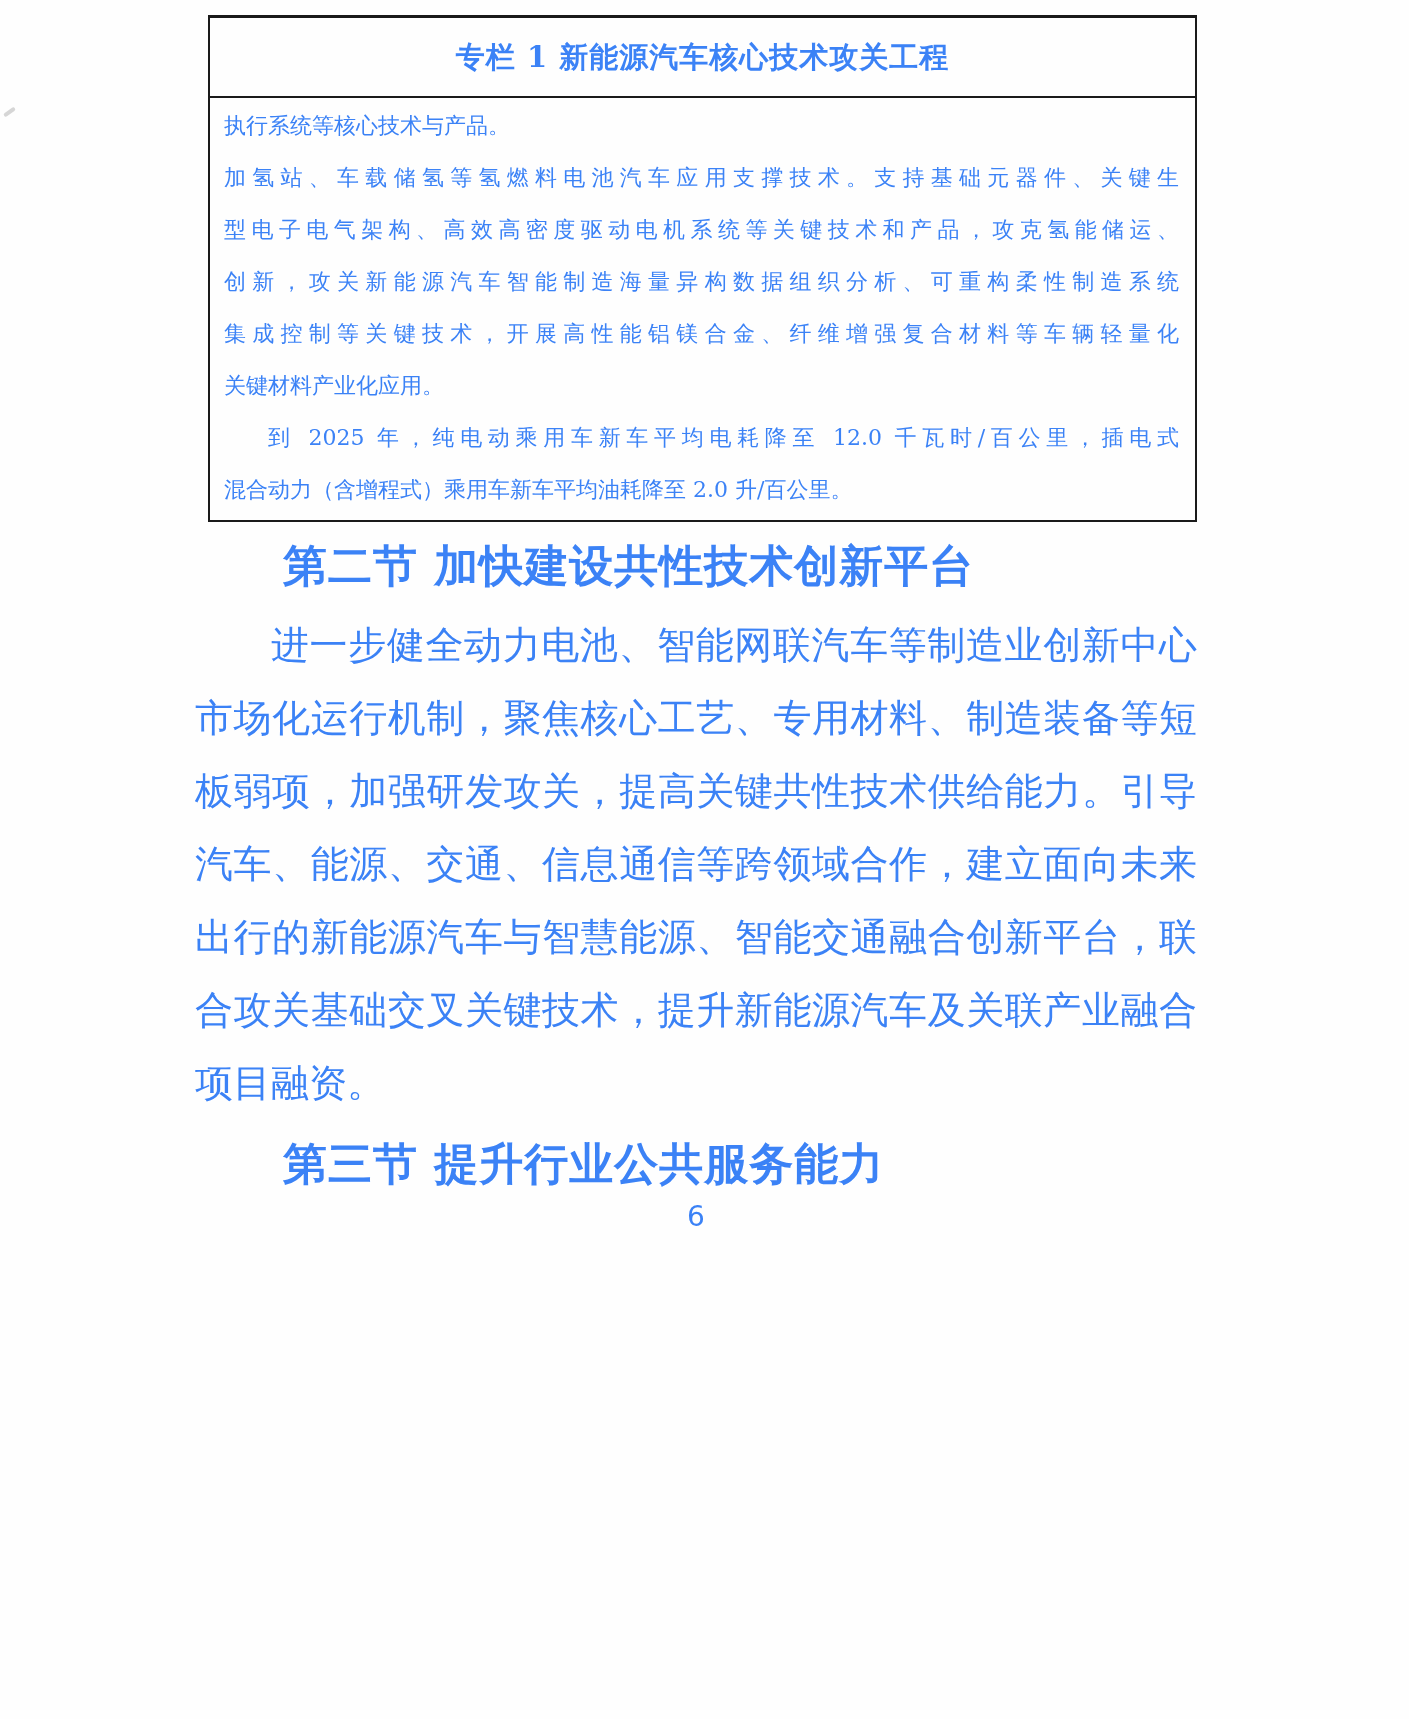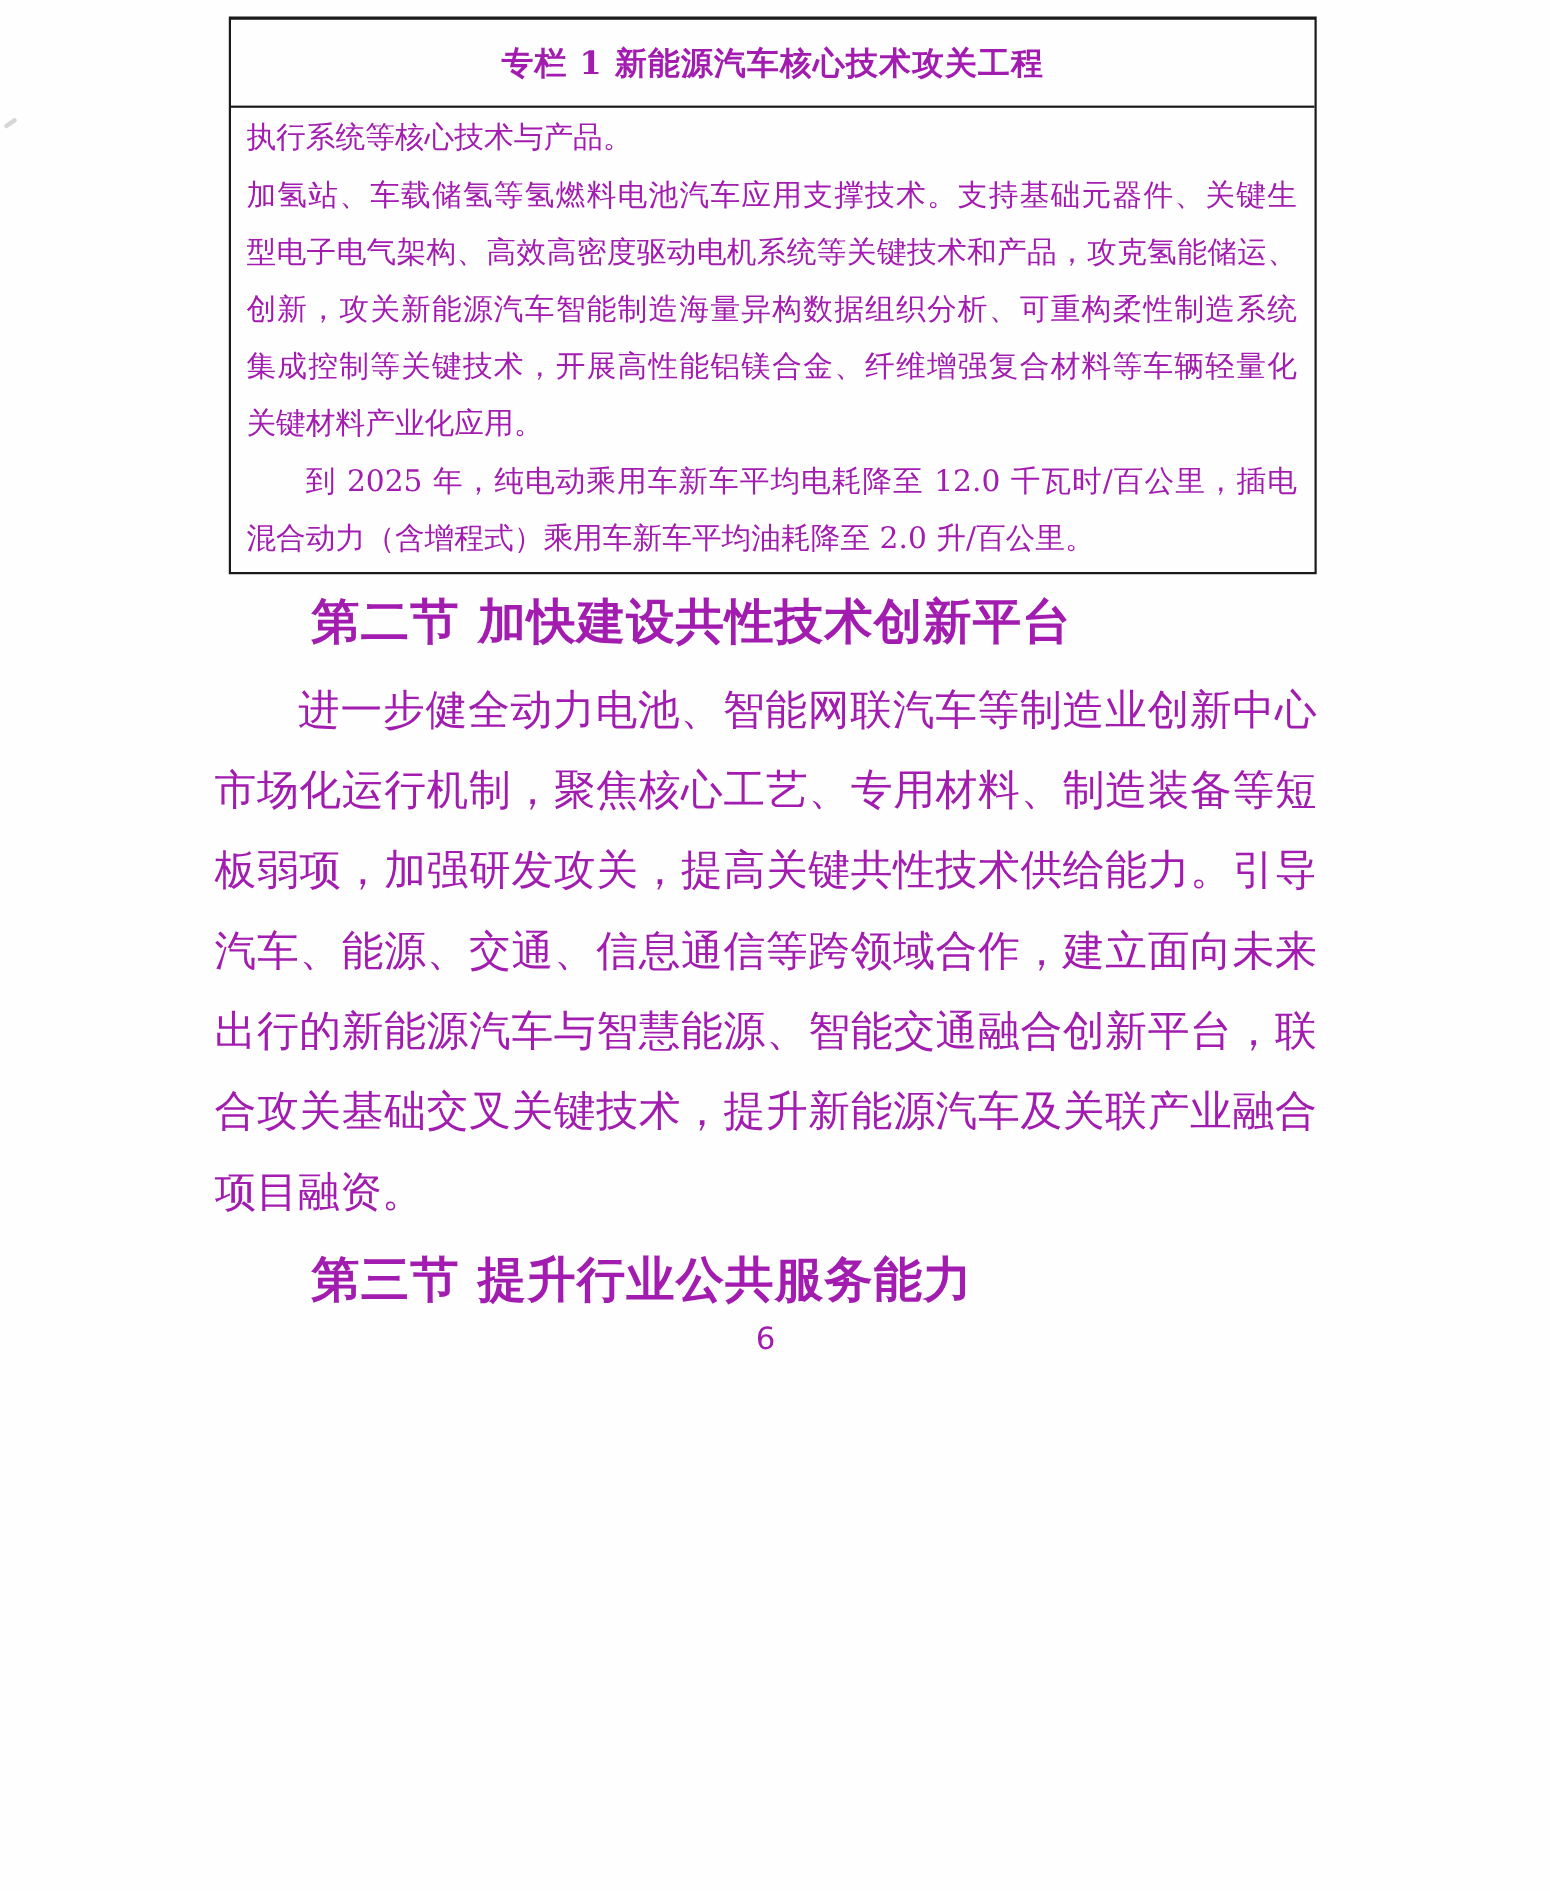--- a/index.html
+++ b/index.html
@@ -2,21 +2,21 @@
 <html lang="zh"><head>
 <meta charset="utf-8">
 <style>
   html, body { margin: 0; padding: 0; background: #e8e8e8; }
   .page {
     position: relative;
     width: 1409px;
     height: 1719px;
     margin: 0 auto;
     background: #fefefe;
-    color: #a21caf;
+    color: #3b82f6;
     box-sizing: border-box;
     padding: 15px 212px 0 195px;
     font-family: "DejaVu Serif", "Liberation Serif", serif;
     overflow: hidden;
   }
   
   .artifact {
     position: absolute;
     left: 3px; top: 110px;
     width: 13px; height: 4px;
@@ -35,21 +35,21 @@
     line-height: 78px;
     height: 78px;
     border-bottom: 2px solid #1a1a1a;
     text-align: center;
     font-weight: bold;
     font-size: 29px;
     letter-spacing: 1px;
   }
   .box-body { padding: 2px 16px 4px 14px; }
   .bl {
-    font-size: 27px;
+    font-size: 22px;
     line-height: 52px;
     height: 52px;
     overflow: hidden;
   }
   .bseg { font-weight: bold; }
   
   .sec {
     font-size: 44px;
     font-weight: bold;
     line-height: 60px;

